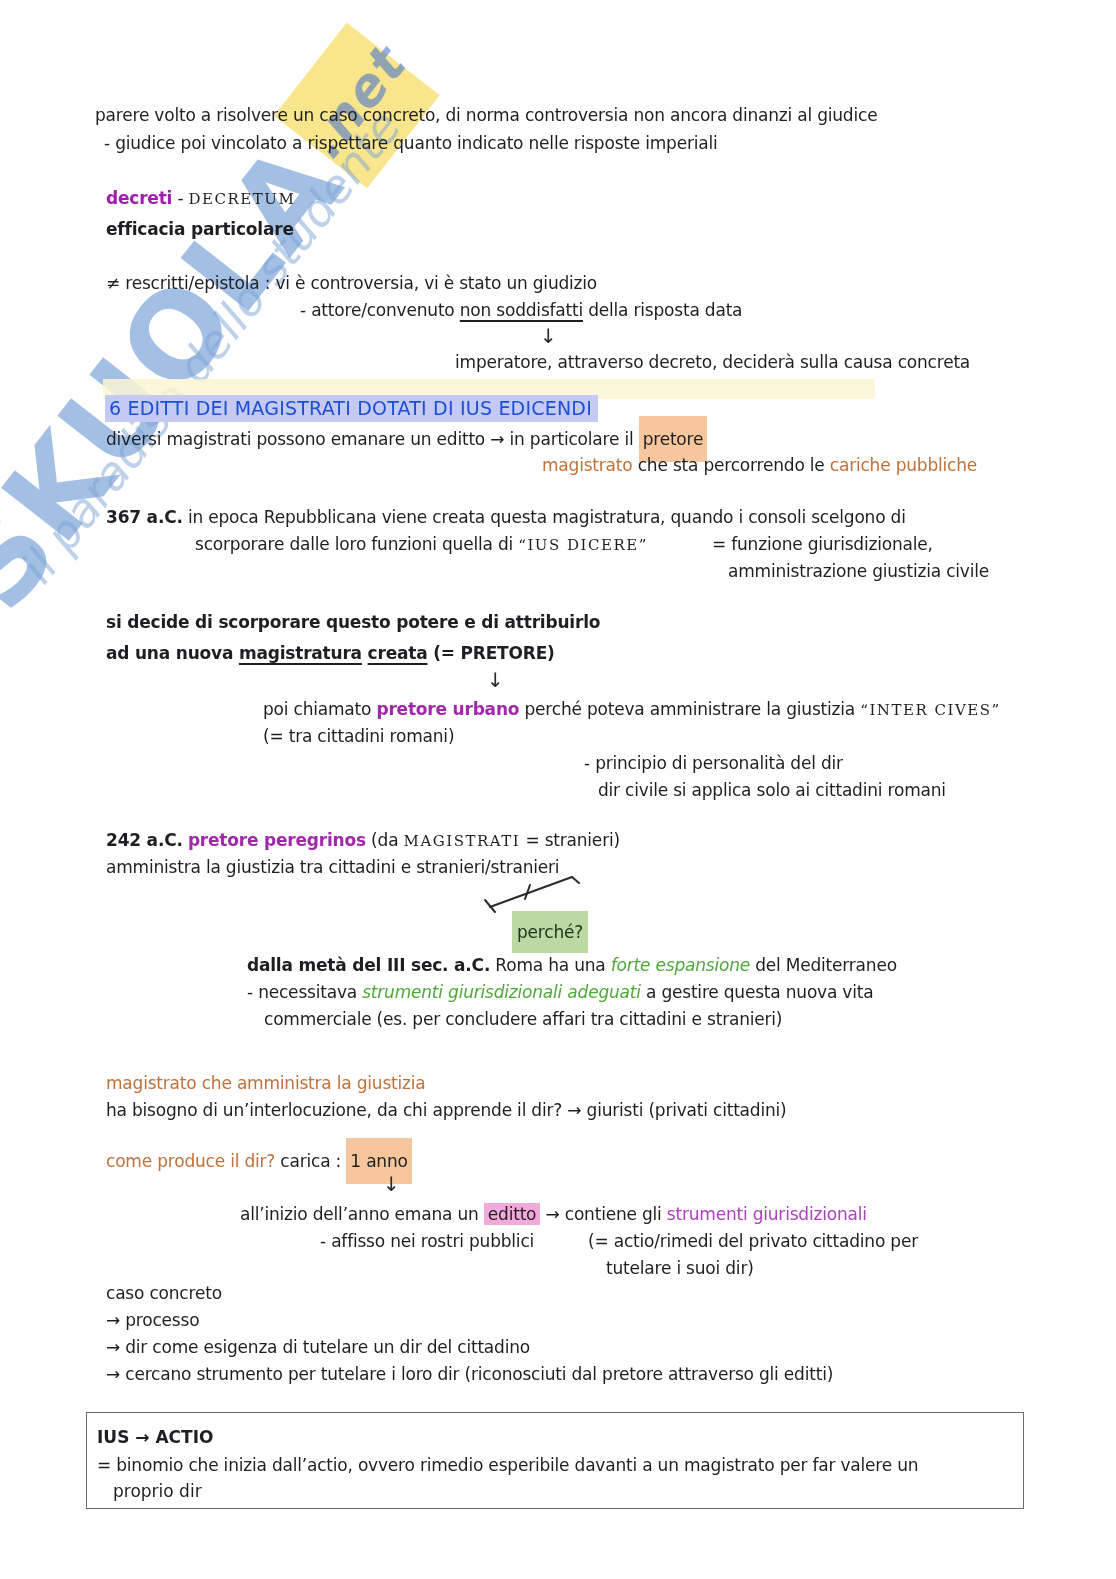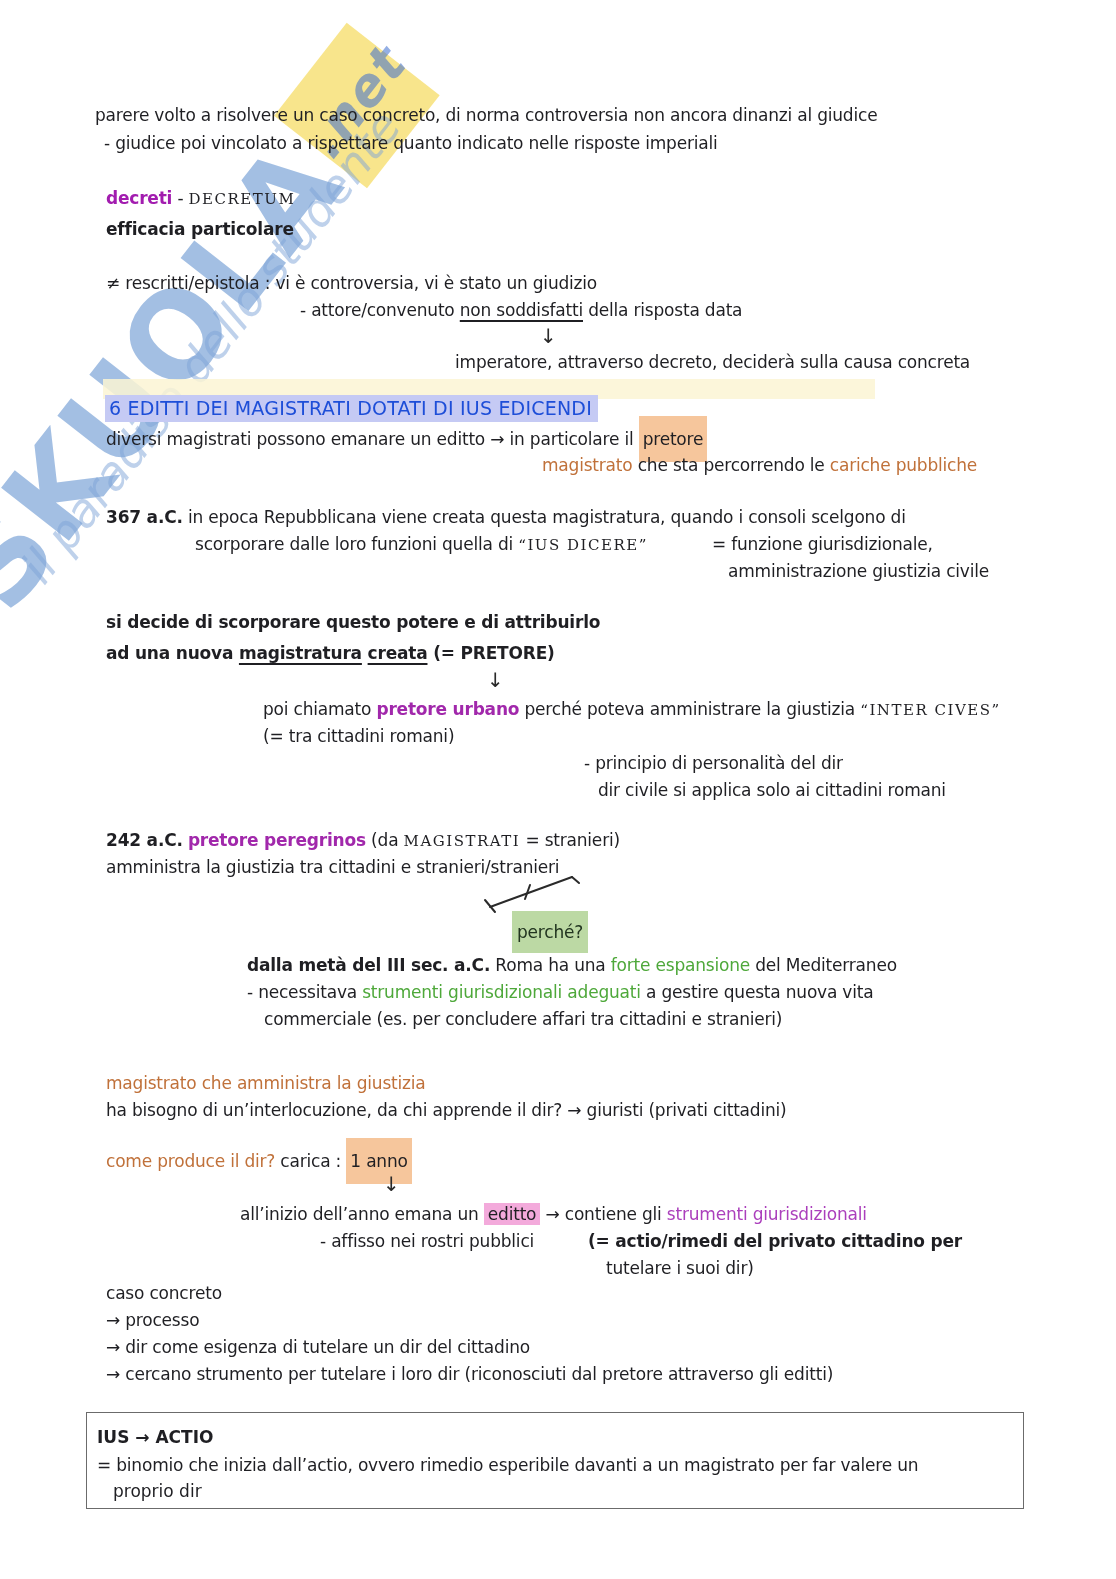--- a/index.html
+++ b/index.html
@@ -44,21 +44,21 @@
     position:absolute;z-index:2;
     font-size:17px;letter-spacing:-0.2px;line-height:24px;
     white-space:nowrap;
   }
   .s-b{font-weight:700;}
   .s-u{text-decoration:underline;text-underline-offset:4px;text-decoration-thickness:1.5px;}
   .s-blue{color:#a21caf;font-weight:700;}
   .s-orange{color:#c0713a;}
   .s-purpleb{color:#a128ab;font-weight:700;}
   .s-purple{color:#ab3fbc;}
-  .s-green{color:#4ea83a;}
+  .s-green{color:#4ea83a;font-style:italic;}
   .s-caps{font-family:"DejaVu Serif",serif;font-size:15px;letter-spacing:1.5px;}
   .s-h1{font-size:19px;font-weight:400;color:#1d4ed8;letter-spacing:0.2px;}
   .s-arrow{font-size:20px;color:#2a2a2a;}
   .s-hl-lav{background:#c5caf4;padding:2px 6px 3px 4px;}
   .s-hl-peach{background:#f6c69c;padding:13px 4px;}
   .s-hl-pink{background:#f3aadb;padding:1px 4px;}
   .s-hl-green{background:#bcd9a4;padding:11px 5px;color:#223520;}
   
   .squiggle{position:absolute;z-index:2;left:478px;top:866px;}
   
@@ -110,21 +110,21 @@
       <div class="line" style="left: 512px; top: 920px;"><span class="s-hl-green">perché?</span></div>
       <div class="line" style="left: 247px; top: 953px;"><span class="s-b">dalla metà del III sec. a.C.</span><span class=""> Roma ha una </span><span class="s-green">forte espansione</span><span class=""> del Mediterraneo</span></div>
       <div class="line" style="left: 247px; top: 980px;"><span class="">- necessitava </span><span class="s-green">strumenti giurisdizionali adeguati</span><span class=""> a gestire questa nuova vita</span></div>
       <div class="line" style="left: 264px; top: 1007px;"><span class="">commerciale (es. per concludere affari tra cittadini e stranieri)</span></div>
       <div class="line" style="left: 106px; top: 1071px;"><span class="s-orange">magistrato che amministra la giustizia</span></div>
       <div class="line" style="left: 106px; top: 1098px;"><span class="">ha bisogno di un’interlocuzione, da chi apprende il dir? → giuristi (privati cittadini)</span></div>
       <div class="line" style="left: 106px; top: 1149px;"><span class="s-orange">come produce il dir?</span><span class=""> carica : </span><span class="s-hl-peach">1 anno</span></div>
       <div class="line" style="left: 383px; top: 1172px;"><span class="s-arrow">↓</span></div>
       <div class="line" style="left: 240px; top: 1202px;"><span class="">all’inizio dell’anno emana un </span><span class="s-hl-pink">editto</span><span class="">  → contiene gli </span><span class="s-purple">strumenti giurisdizionali</span></div>
       <div class="line" style="left: 320px; top: 1229px;"><span class="">- affisso nei rostri pubblici</span></div>
-      <div class="line" style="left: 588px; top: 1229px; font-weight: bold;"><span class="">(= actio/rimedi del privato cittadino per</span></div>
+      <div class="line" style="left: 588px; top: 1229px;"><span class="">(= actio/rimedi del privato cittadino per</span></div>
       <div class="line" style="left: 606px; top: 1256px;"><span class="">tutelare i suoi dir)</span></div>
       <div class="line" style="left: 106px; top: 1281px;"><span class="">caso concreto</span></div>
       <div class="line" style="left: 106px; top: 1308px;"><span class="">→ processo</span></div>
       <div class="line" style="left: 106px; top: 1335px;"><span class="">→ dir come esigenza di tutelare un dir del cittadino</span></div>
       <div class="line" style="left: 106px; top: 1362px;"><span class="">→ cercano strumento per tutelare i loro dir (riconosciuti dal pretore attraverso gli editti)</span></div>
     </div>
 
   <svg class="squiggle" width="112" height="48" viewBox="0 0 112 48">
     <path d="M12 41 L94 11" stroke="#2a2a2a" stroke-width="2" fill="none" stroke-linecap="round"></path>
     <path d="M7 34 L17 46" stroke="#2a2a2a" stroke-width="2" fill="none" stroke-linecap="round"></path>

